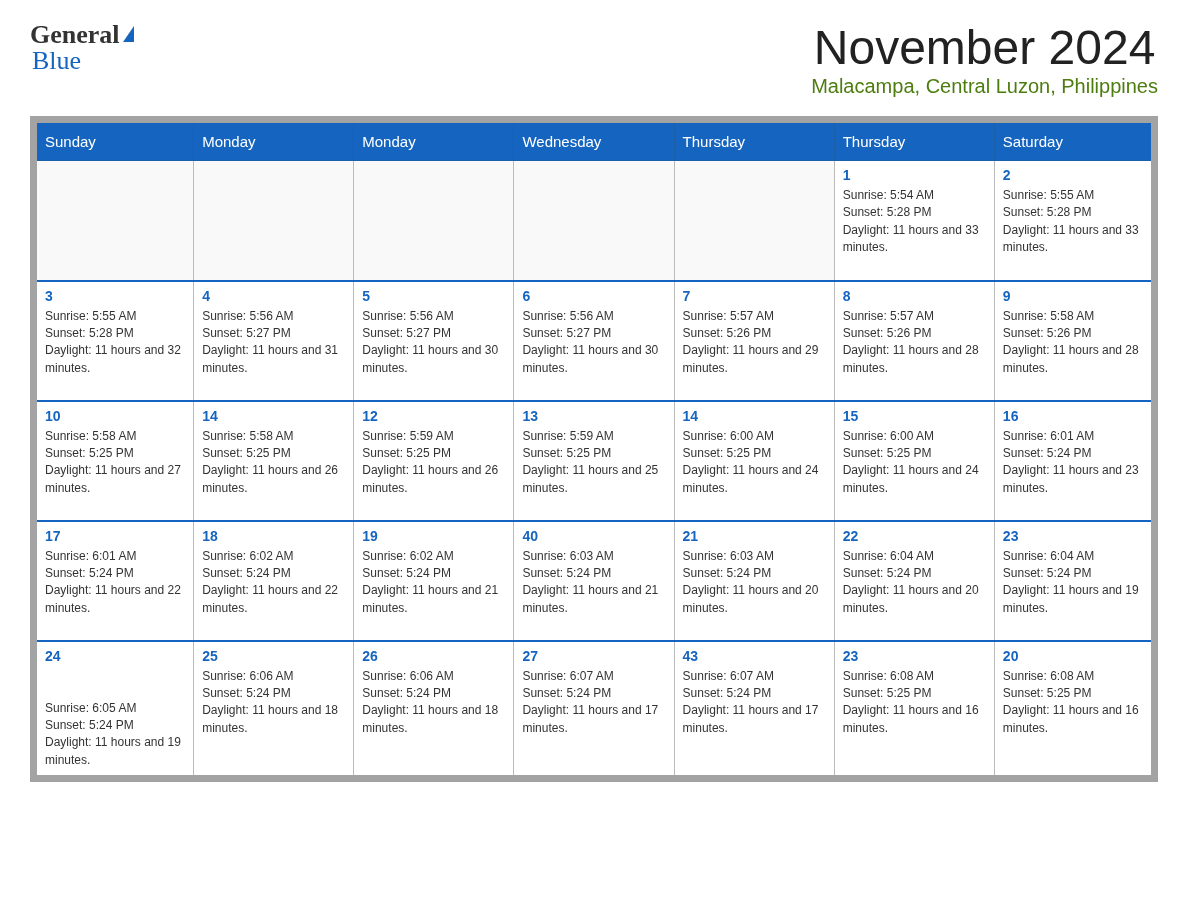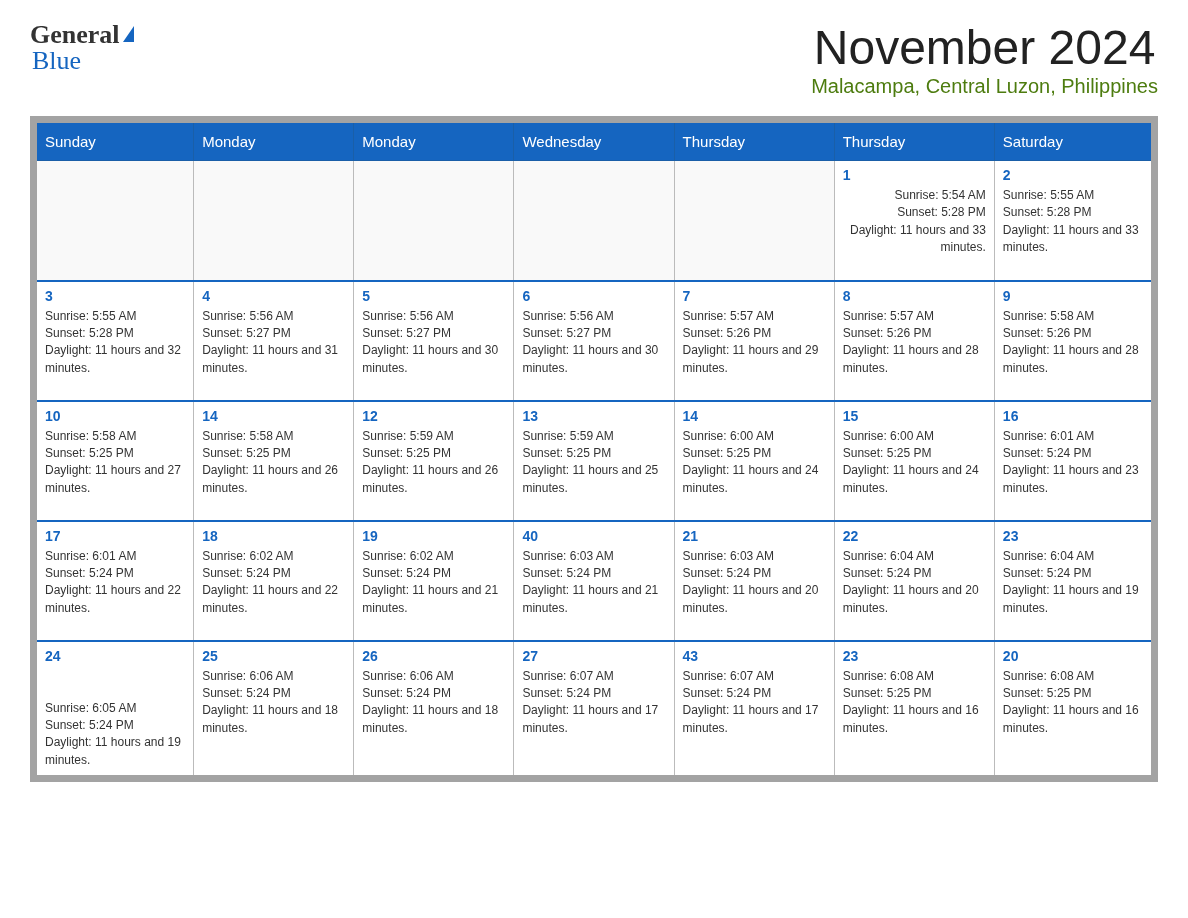--- a/index.html
+++ b/index.html
@@ -108,21 +108,21 @@
   </thead>
   <tbody id="calendar-body">
   <tr>
         <td class="empty"></td>
         <td class="empty"></td>
         <td class="empty"></td>
         <td class="empty"></td>
         <td class="empty"></td>
         <td>
           <span class="day-number">1</span>
-          <div class="day-info" style="white-space: pre-line; text-align: right;">Sunrise: 5:54 AM
+          <div class="day-info" style="white-space: pre-line;">Sunrise: 5:54 AM
 Sunset: 5:28 PM
 Daylight: 11 hours and 33 minutes.</div>
         </td>
         <td>
           <span class="day-number">2</span>
           <div class="day-info" style="white-space: pre-line;">Sunrise: 5:55 AM
 Sunset: 5:28 PM
 Daylight: 11 hours and 33 minutes.</div>
         </td>
       </tr>

